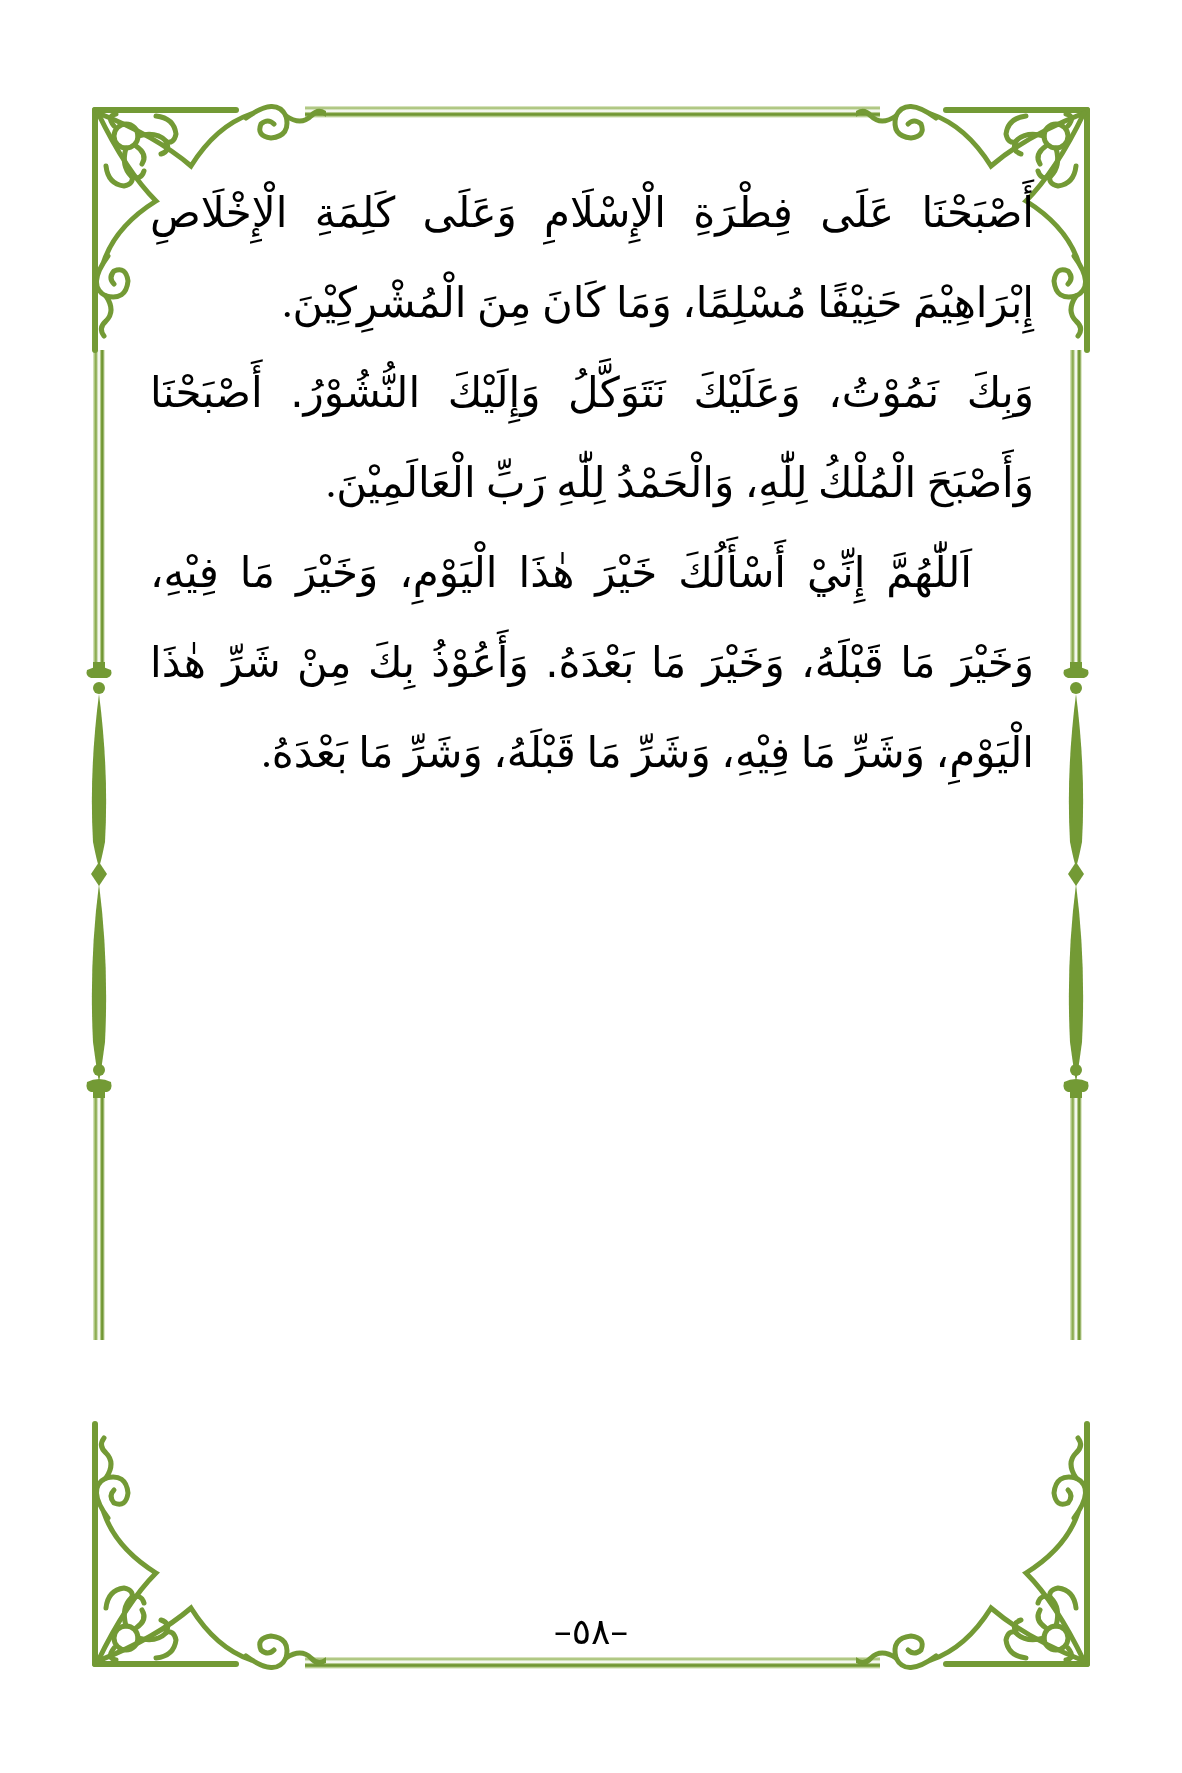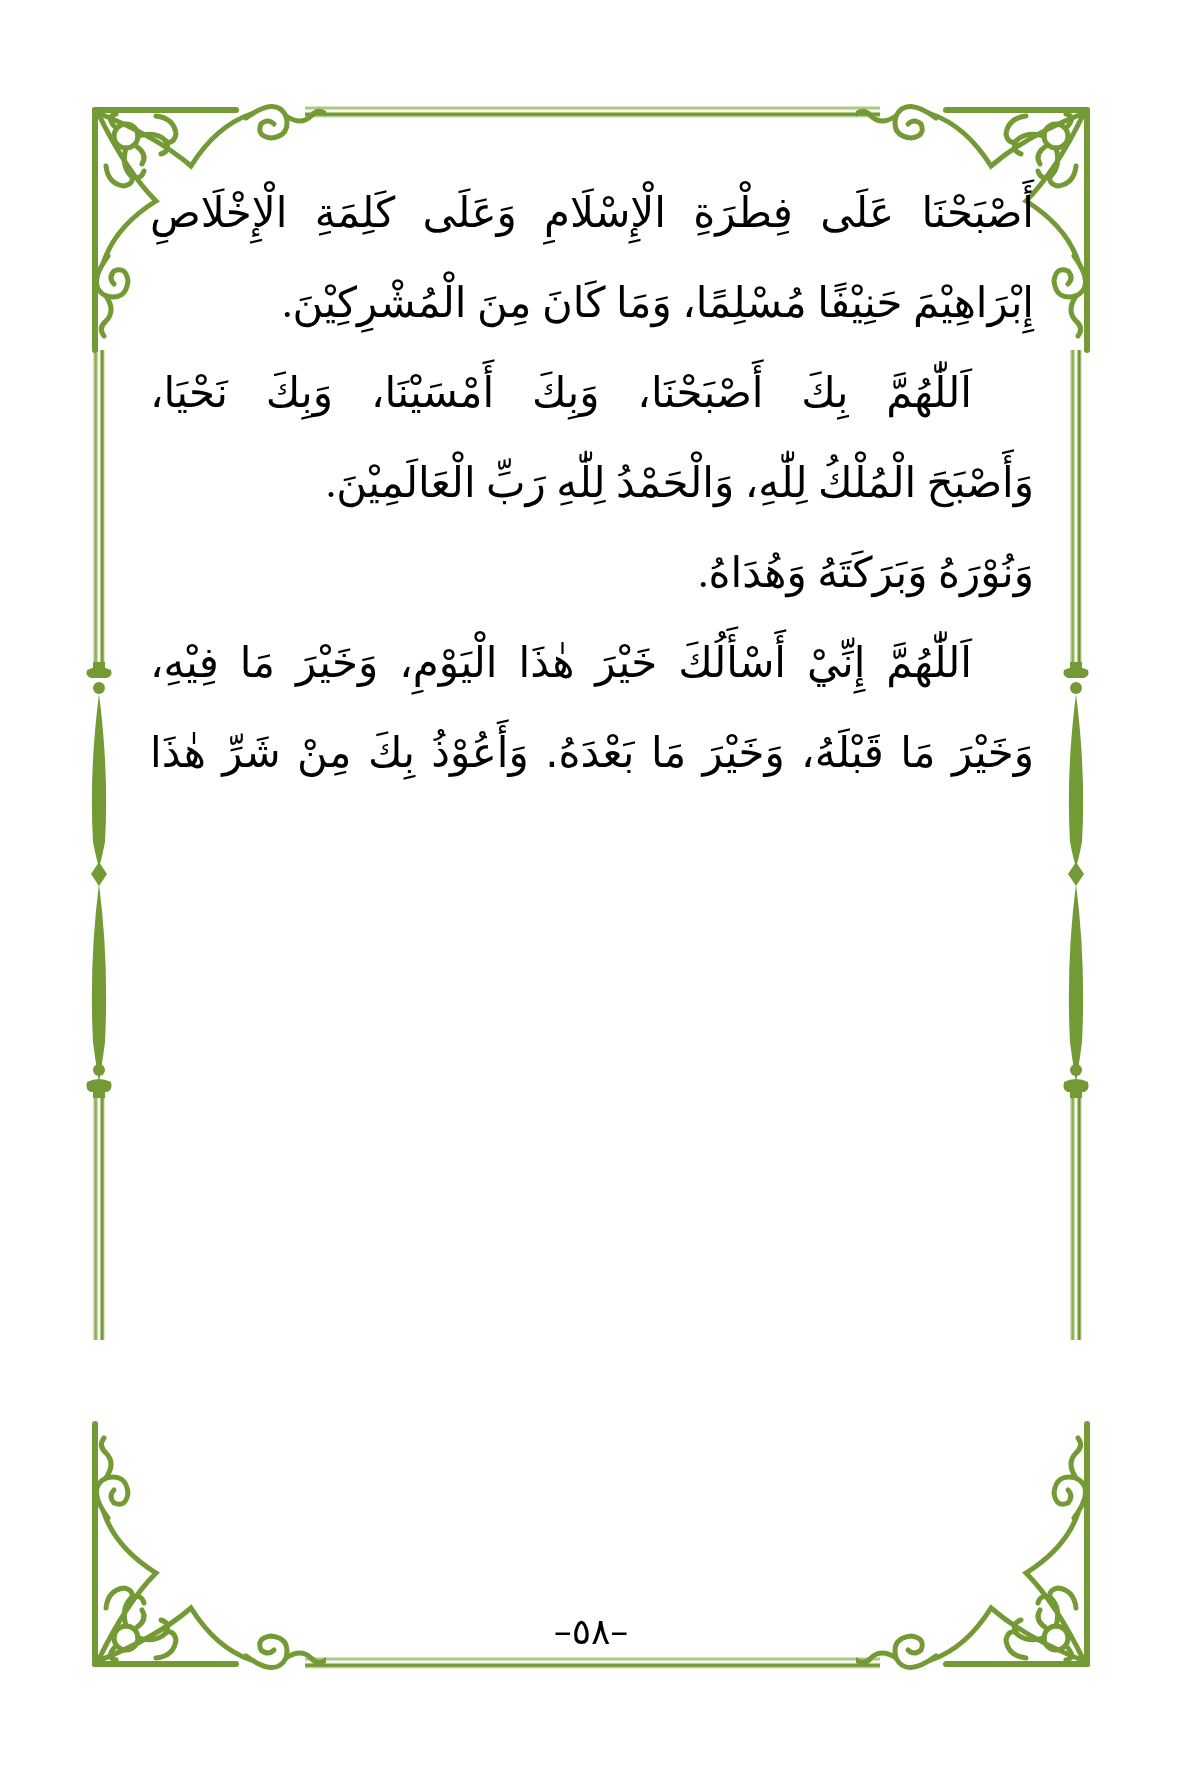--- a/index.html
+++ b/index.html
@@ -246,30 +246,30 @@
   </div>
 
   <div class="content">
 
     <div class="para">
       <span class="line">أَصْبَحْنَا عَلَى فِطْرَةِ الْإِسْلَامِ وَعَلَى كَلِمَةِ الْإِخْلَاصِ</span>
       <span class="line last">إِبْرَاهِيْمَ حَنِيْفًا مُسْلِمًا، وَمَا كَانَ مِنَ الْمُشْرِكِيْنَ.</span>
     </div>
 
     <div class="para">
-      <span class="line indented">اَللّٰهُمَّ بِكَ أَصْبَحْنَا، وَبِكَ أَمْسَيْنَا، وَبِكَ نَحْيَا،</span>
+      <span class="line">وَبِكَ نَمُوْتُ، وَعَلَيْكَ نَتَوَكَّلُ وَإِلَيْكَ النُّشُوْرُ. أَصْبَحْنَا</span>
       <span class="line last">وَأَصْبَحَ الْمُلْكُ لِلّٰهِ، وَالْحَمْدُ لِلّٰهِ رَبِّ الْعَالَمِيْنَ.</span>
     </div>
 
     <div class="para">
-      <span class="line last">وَنُوْرَهُ وَبَرَكَتَهُ وَهُدَاهُ.</span>
     </div>
 
     <div class="para">
       <span class="line indented">اَللّٰهُمَّ إِنِّيْ أَسْأَلُكَ خَيْرَ هٰذَا الْيَوْمِ، وَخَيْرَ مَا فِيْهِ،</span>
       <span class="line">وَخَيْرَ مَا قَبْلَهُ، وَخَيْرَ مَا بَعْدَهُ. وَأَعُوْذُ بِكَ مِنْ شَرِّ هٰذَا</span>
+      <span class="line last">الْيَوْمِ، وَشَرِّ مَا فِيْهِ، وَشَرِّ مَا قَبْلَهُ، وَشَرِّ مَا بَعْدَهُ.</span>
     </div>
 
   </div>
 
   <div class="page-number">–٥٨–</div>
 
 </div>
 
 </body></html>

